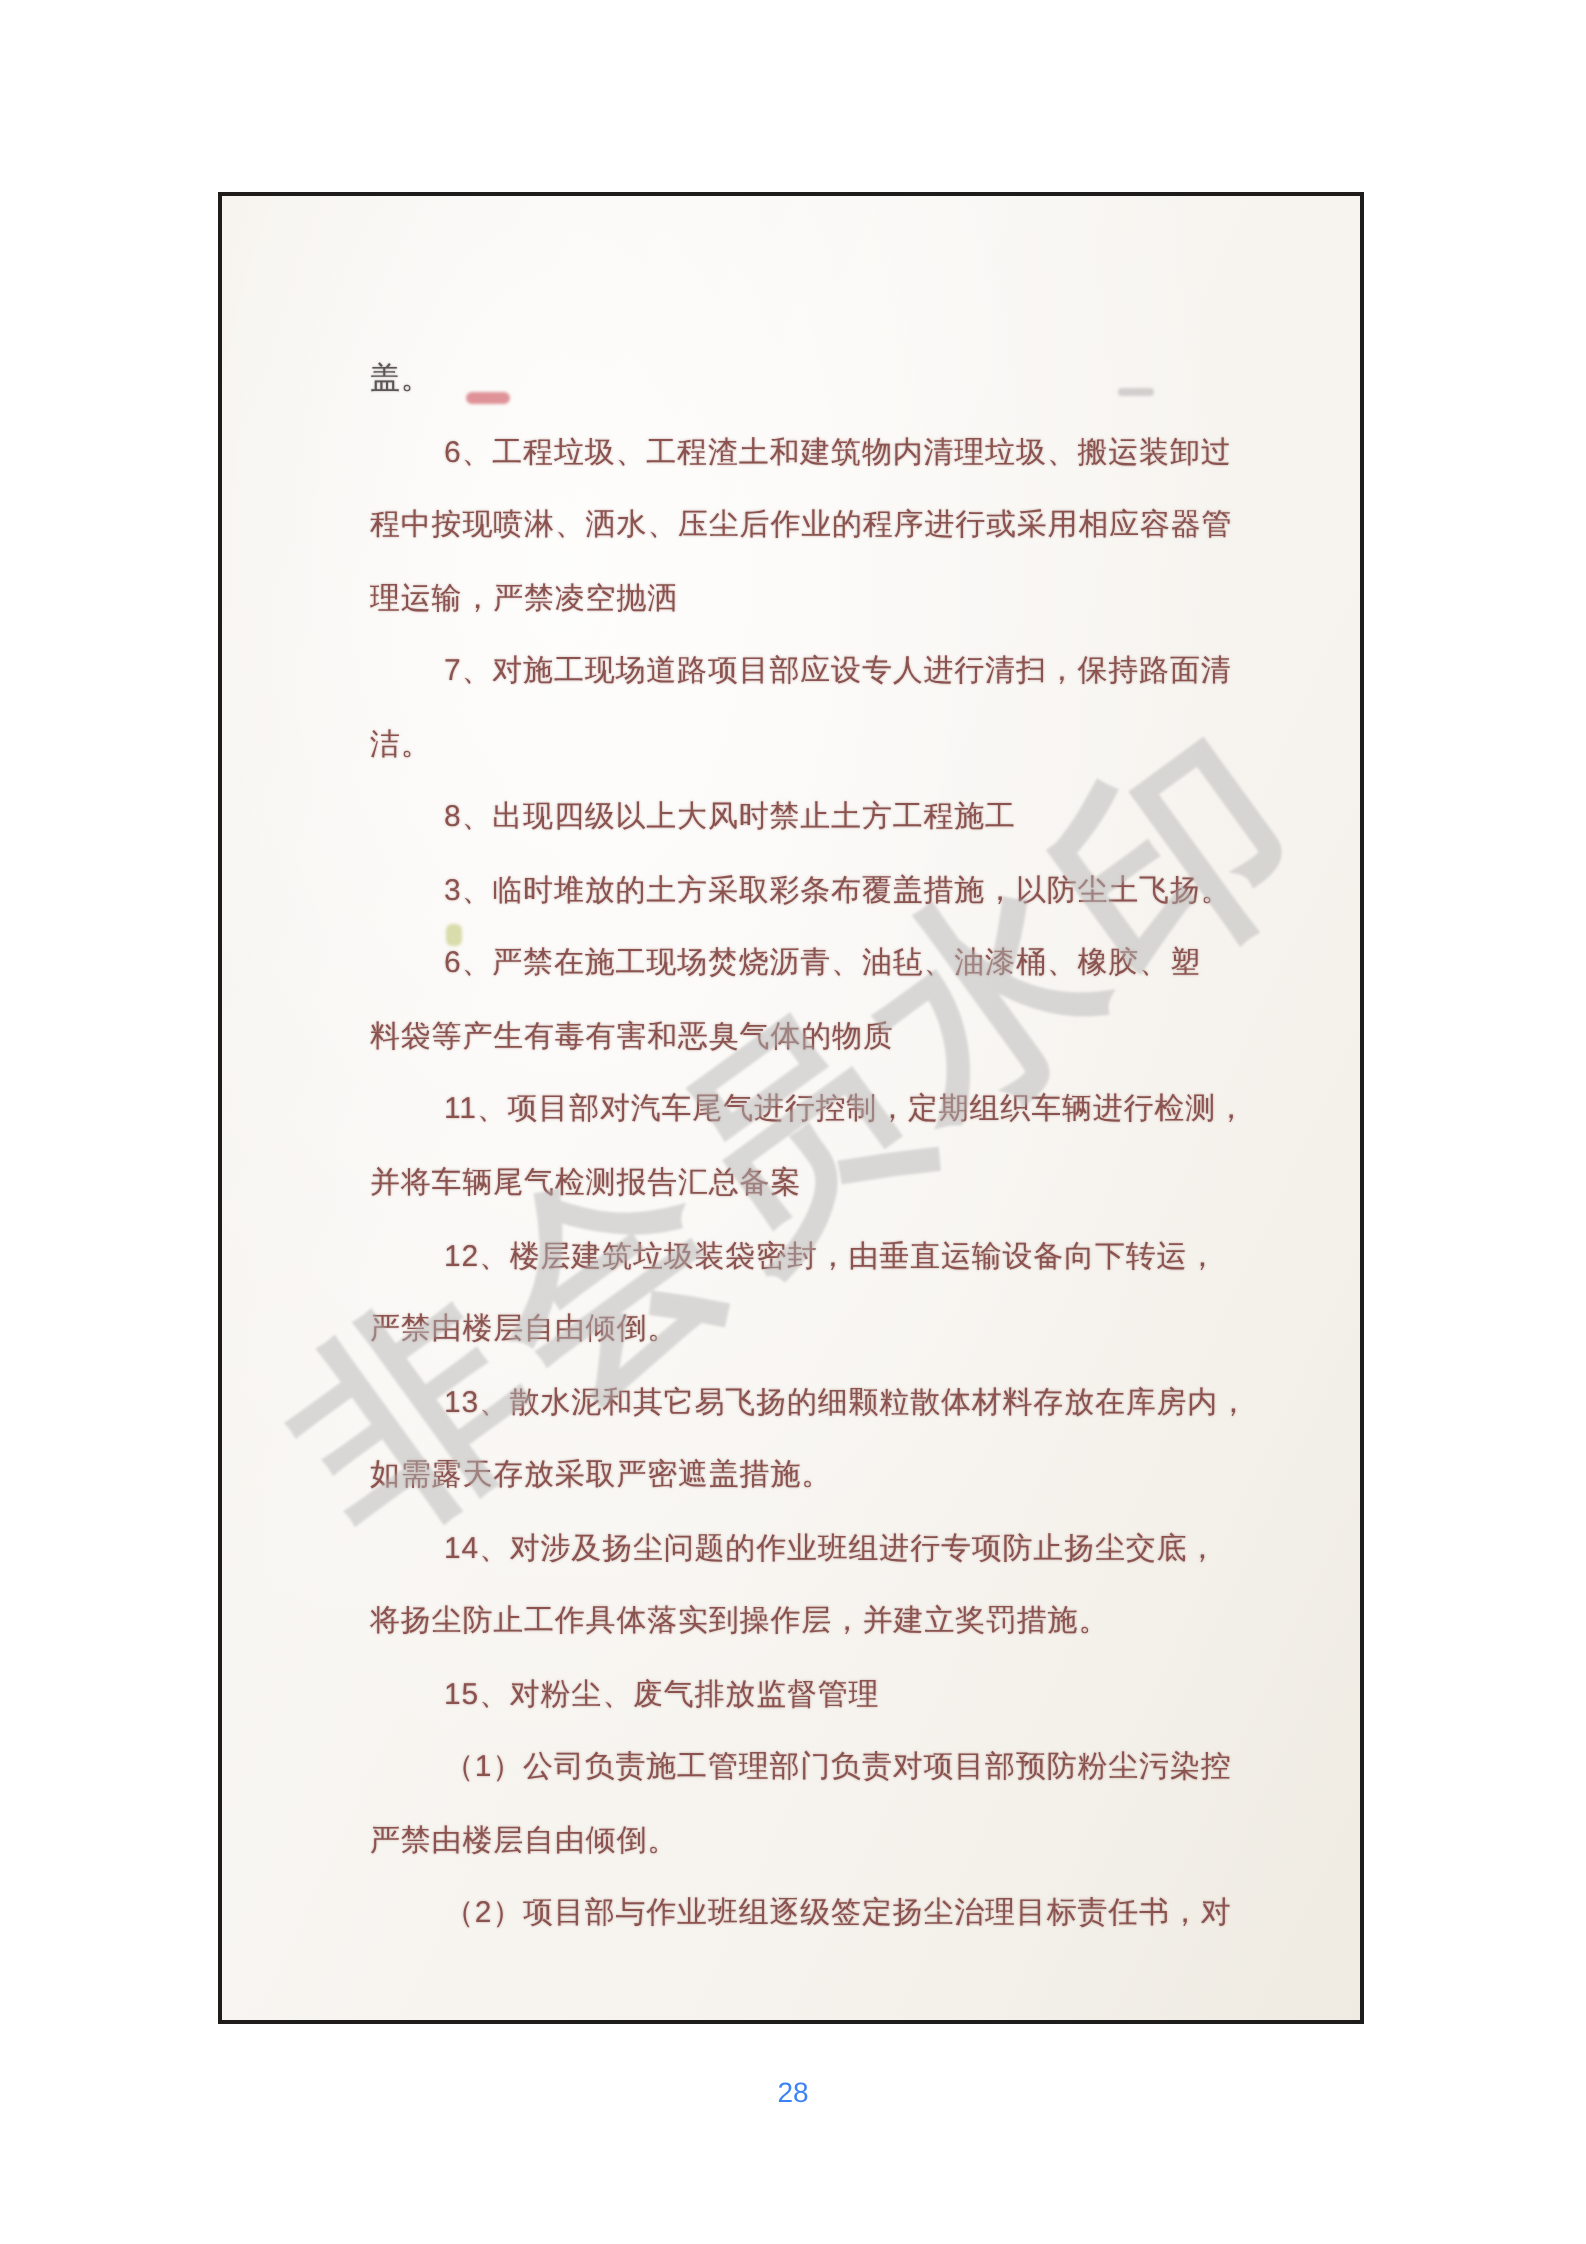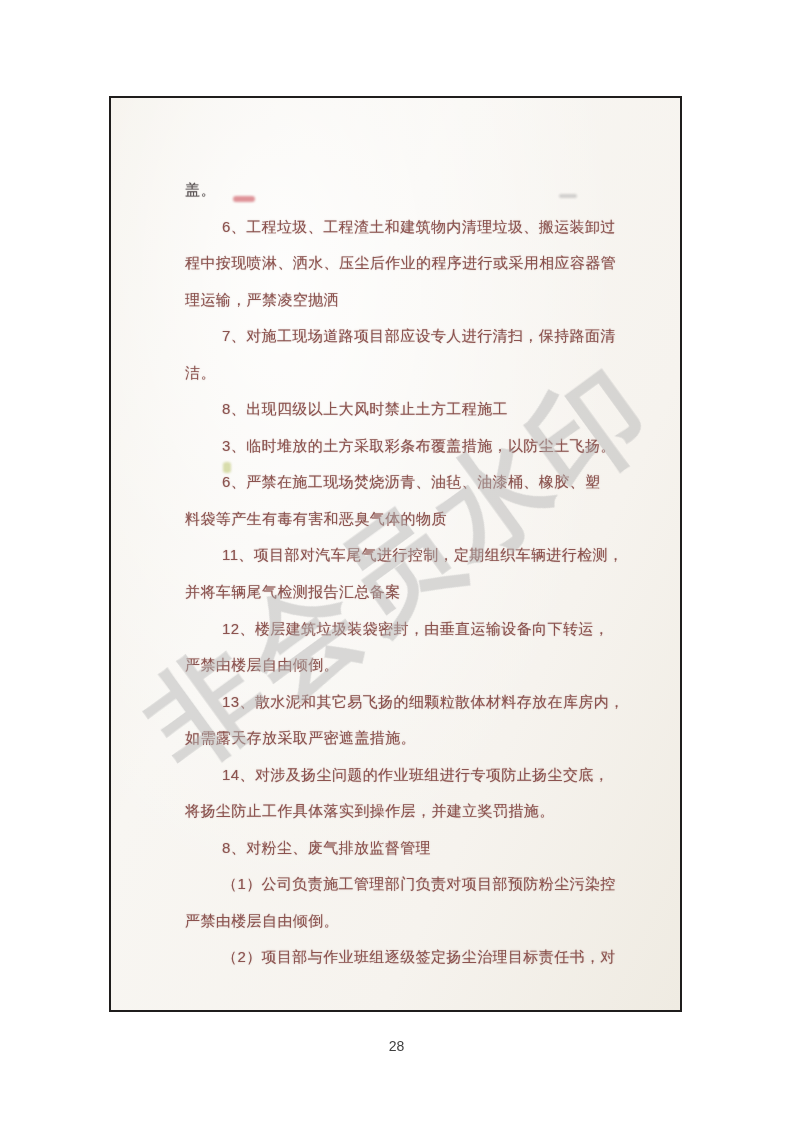--- a/index.html
+++ b/index.html
@@ -70,21 +70,21 @@
     filter: blur(0.6px);
   }
   
   .page-number {
     position: absolute;
     left: 0;
     top: 1038px;
     width: 793px;
     text-align: center;
     font-size: 14px;
-    color: #404040;
+    color: #3b82f6;
   }
   
   .artifact { position: absolute; border-radius: 3px; filter: blur(0.8px); }
   .a1 { left: 122px; top: 98px;  width: 22px; height: 6px;  background: rgba(199,62,72,0.55); }
   .a2 { left: 448px; top: 96px;  width: 18px; height: 4px;  background: rgba(150,150,150,0.40); }
   .a3 { left: 112px; top: 364px; width: 8px;  height: 11px; background: rgba(182,192,96,0.50); }
 </style>
 </head>
 <body>
 
@@ -107,21 +107,21 @@
         <div class="line indent">6、严禁在施工现场焚烧沥青、油毡、油漆桶、橡胶、塑</div>
         <div class="line">料袋等产生有毒有害和恶臭气体的物质</div>
         <div class="line indent">11、项目部对汽车尾气进行控制，定期组织车辆进行检测，</div>
         <div class="line">并将车辆尾气检测报告汇总备案</div>
         <div class="line indent">12、楼层建筑垃圾装袋密封，由垂直运输设备向下转运，</div>
         <div class="line">严禁由楼层自由倾倒。</div>
         <div class="line indent">13、散水泥和其它易飞扬的细颗粒散体材料存放在库房内，</div>
         <div class="line">如需露天存放采取严密遮盖措施。</div>
         <div class="line indent">14、对涉及扬尘问题的作业班组进行专项防止扬尘交底，</div>
         <div class="line">将扬尘防止工作具体落实到操作层，并建立奖罚措施。</div>
-        <div class="line indent">8、对粉尘、废气排放监督管理</div>
+        <div class="line indent">15、对粉尘、废气排放监督管理</div>
         <div class="line indent">（1）公司负责施工管理部门负责对项目部预防粉尘污染控</div>
         <div class="line">严禁由楼层自由倾倒。</div>
         <div class="line indent">（2）项目部与作业班组逐级签定扬尘治理目标责任书，对</div>
       </div>
   </div>
 
   <div class="watermark">非会员水印</div>
 
   <div class="page-number">28</div>
 

